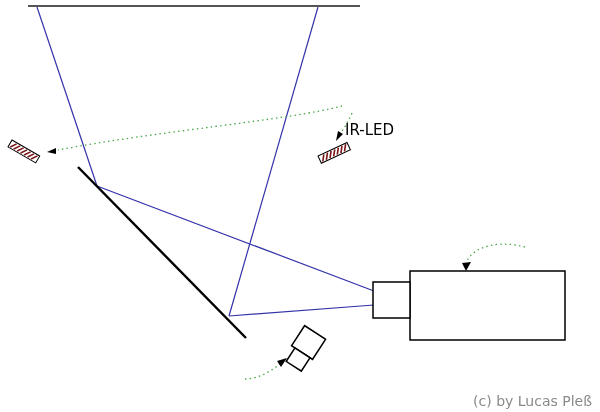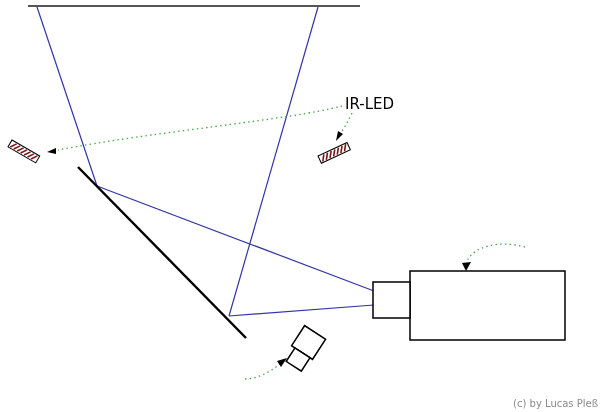--- a/index.html
+++ b/index.html
@@ -10,25 +10,26 @@
     font-family:"DejaVu Sans","Liberation Sans",sans-serif;
     overflow:hidden;
   }
   .stage svg{position:absolute;left:0;top:0;}
   .label{
     position:absolute;
     font-size:15px;
     color:#000;
     white-space:nowrap;
     line-height:1;
+    margin-top:26px;
   }
   .credit{
     position:absolute;
-    right:2px;bottom:3px;
-    font-size:10px;
+    right:8px;bottom:3px;
+    font-size:14px;
     color:#8a8a8a;
     white-space:nowrap;
   }
 </style>
 </head>
 <body>
 
 <div class="stage">
 
   <svg width="600" height="412" viewBox="0 0 600 412">

